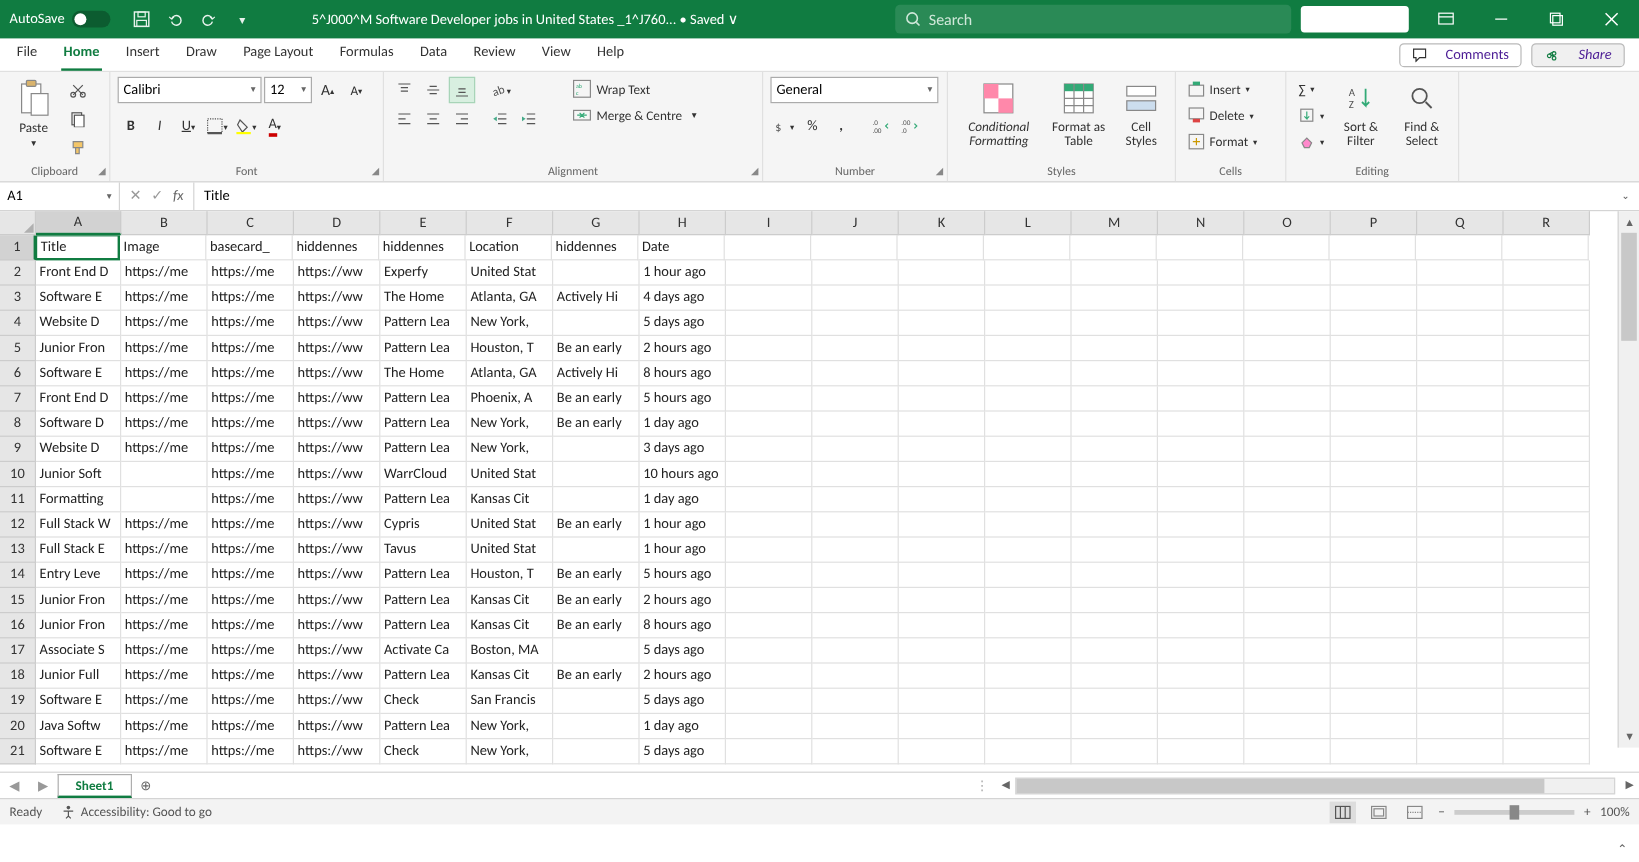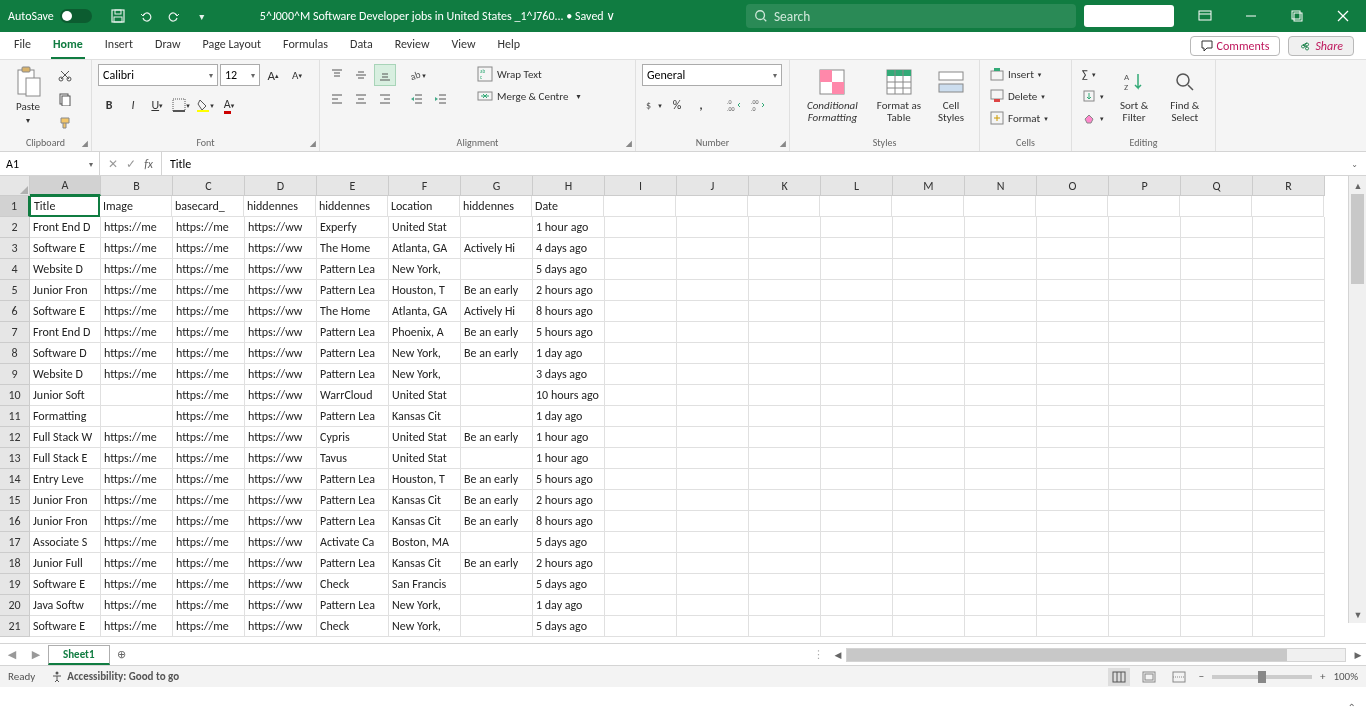--- a/index.html
+++ b/index.html
@@ -19,21 +19,21 @@
 .titlebar .userbox { width:90px; height:22px; background:#fff; border-radius:3px; margin-right:8px; }
 .titlebar .winctrl { display:flex; }
 .titlebar .winbtn { width:46px; height:32px; display:flex; align-items:center; justify-content:center; }
 
 
 .tabs { height:28px; border-bottom:1px solid #e0e0e0; display:flex; align-items:end; padding:0 12px; justify-content:space-between; }
 .tabs .tablist { display:flex; gap:18px; }
 .tabs .tab { font-size:12px; padding:4px 2px 6px 2px; color:#333; border-bottom:2px solid transparent; }
 .tabs .tab.active { color:#107c41; border-bottom-color:#107c41; font-weight:600; }
 .tabs .rbtns { display:flex; gap:8px; padding-bottom:3px; }
-.tabs .rbtn { border:1px solid #b9b9b9; border-radius:4px; font-size:12px; padding:2px 10px; display:flex; align-items:center; gap:4px; color:#be185d; }
+.tabs .rbtn { border:1px solid #b9b9b9; border-radius:4px; font-size:12px; padding:2px 10px; display:flex; align-items:center; gap:16px; color:#4c1d95; }
 
 
 .ribbon { height:92px; background:#f5f5f5; border-bottom:1px solid #d4d4d4; display:flex; }
 .group { border-right:1px solid #e0e0e0; display:flex; flex-direction:column; padding:4px 6px 2px 6px; position:relative; }
 .group .ctrls { flex:1; display:flex; align-items:flex-start; gap:4px; }
 .group .label { font-size:10px; color:#666; text-align:center; padding-top:2px; }
 .group .launcher { position:absolute; right:3px; bottom:3px; font-size:8px; color:#888; }
 .bigbtn { display:flex; flex-direction:column; align-items:center; font-size:11px; color:#333; gap:2px; padding:2px 4px; min-width:44px; }
 .bigbtn .icn { width:32px; height:32px; display:flex; align-items:center; justify-content:center; }
 .stack { display:flex; flex-direction:column; gap:2px; }
@@ -1031,21 +1031,21 @@
     <div class="htrack">
         <div class="thumb"></div>
       </div>
     <div class="harrow">▶</div>
   </div>
 </div>
 
 <div class="status">
   <div style="display:flex;gap:16px;align-items:center;">
     <span>Ready</span>
-    <span style="display:flex;align-items:center;gap:4px;font-weight:bold;">
+    <span style="display:flex;align-items:center;gap:4px;">
         <svg width="12" height="12" viewBox="0 0 12 12">
           <circle cx="6" cy="2" r="1.5" fill="#555"></circle>
           <path d="M2 5 h8 M6 5 v4 M4 11 l2-2 l2 2" stroke="#555" fill="none"></path>
         </svg>
         <span>Accessibility: Good to go</span>
       </span>
   </div>
   <div class="right">
     <div class="viewbtn active">
         <svg width="14" height="12">

